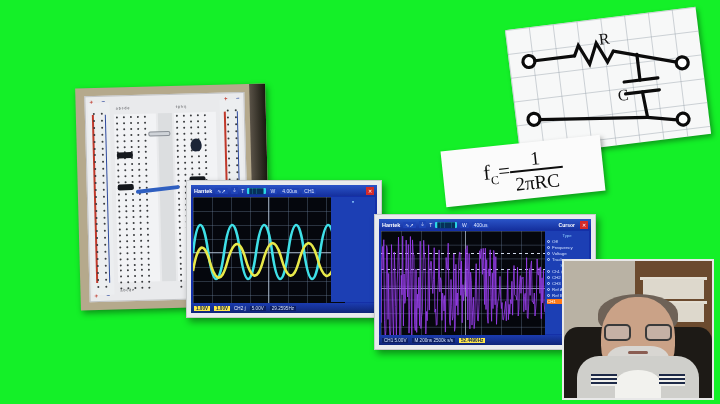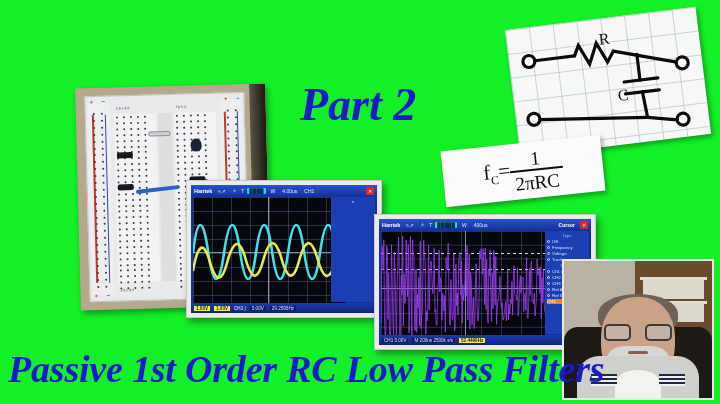--- a/index.html
+++ b/index.html
@@ -223,21 +223,20 @@
   .wc-mouth { position: absolute; left: 50%; top: 66%; width: 20px; height: 3px; transform: translateX(-50%); background: #8a5d52; border-radius: 2px; }
   .wc-body { position: absolute; left: 50%; bottom: 0; width: 122px; height: 42px; transform: translateX(-50%); background: #cfcfcb; border-radius: 22px 22px 0 0; }
   .wc-collar { position: absolute; left: 50%; bottom: 0; width: 46px; height: 28px; transform: translateX(-50%); background: #f2f2ee; border-radius: 50% 50% 0 0; }
   .wc-stripe { position: absolute; bottom: 12px; width: 26px; height: 12px; background: repeating-linear-gradient(180deg, #1e2a48 0 2px, #f0f0ec 2px 4px); }
 </style>
 </head>
 <body>
 
 <div id="thumb">
 
-  <div class="title-part">Part 2</div>
 
   <div class="circuit-card">
     <div class="grid"></div>
     <svg viewBox="0 0 192 128">
       <g stroke="#0b0b0b" stroke-width="3.2" fill="none" stroke-linecap="round">
         <circle cx="20" cy="34" r="6" fill="#ffffff"></circle>
         <line x1="26" y1="34" x2="66" y2="34"></line>
         <polyline points="66,34 71,24 80,44 89,24 98,44 105,34"></polyline>
         <line x1="105" y1="34" x2="168" y2="53"></line>
         <circle cx="172" cy="54" r="6" fill="#ffffff"></circle>
@@ -843,15 +842,14 @@
       <div class="wc-lens" style="left:0"></div>
       <div class="wc-lens" style="right:0"></div>
     </div>
     <div class="wc-body">
       <div class="wc-collar"></div>
       <div class="wc-stripe" style="left:14px;"></div>
       <div class="wc-stripe" style="right:14px;"></div>
     </div>
   </div>
 
-  <div class="title-bottom">Passive 1st Order RC Low Pass Filters</div>
 
 </div>
 
 </body></html>

